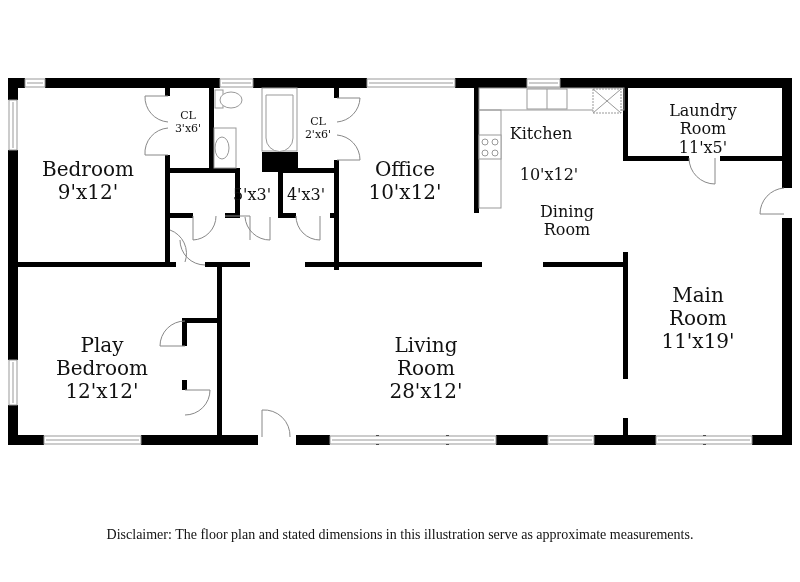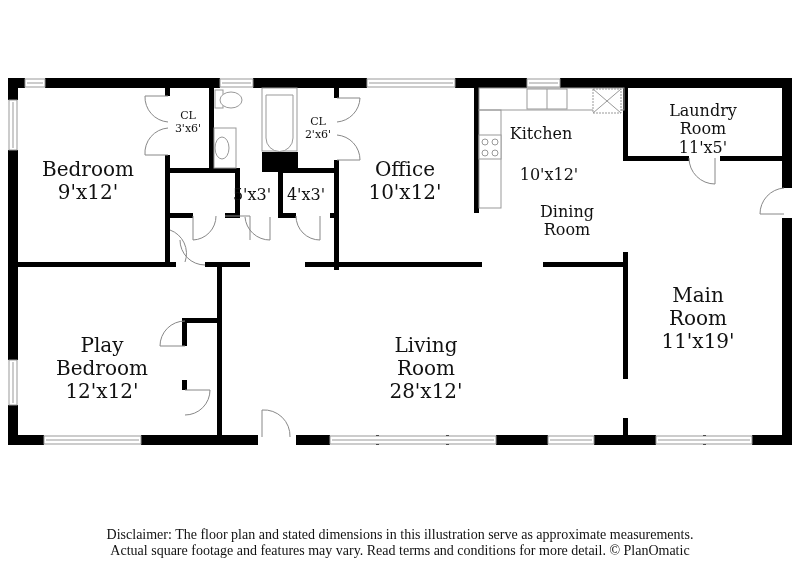--- a/index.html
+++ b/index.html
@@ -199,14 +199,13 @@
   <div>28'x12'</div>
 </div>
 <div class="room-label lg" style="left:698px; top:284px;">
   <div>Main</div>
   <div>Room</div>
   <div>11'x19'</div>
 </div>
 
 <div class="disclaimer">
   <div>Disclaimer: The floor plan and stated dimensions in this illustration serve as approximate measurements.</div>
-  <div>Actual square footage and features may vary. Read terms and conditions for more detail. © PlanOmatic</div>
 </div>
 
 </body></html>

